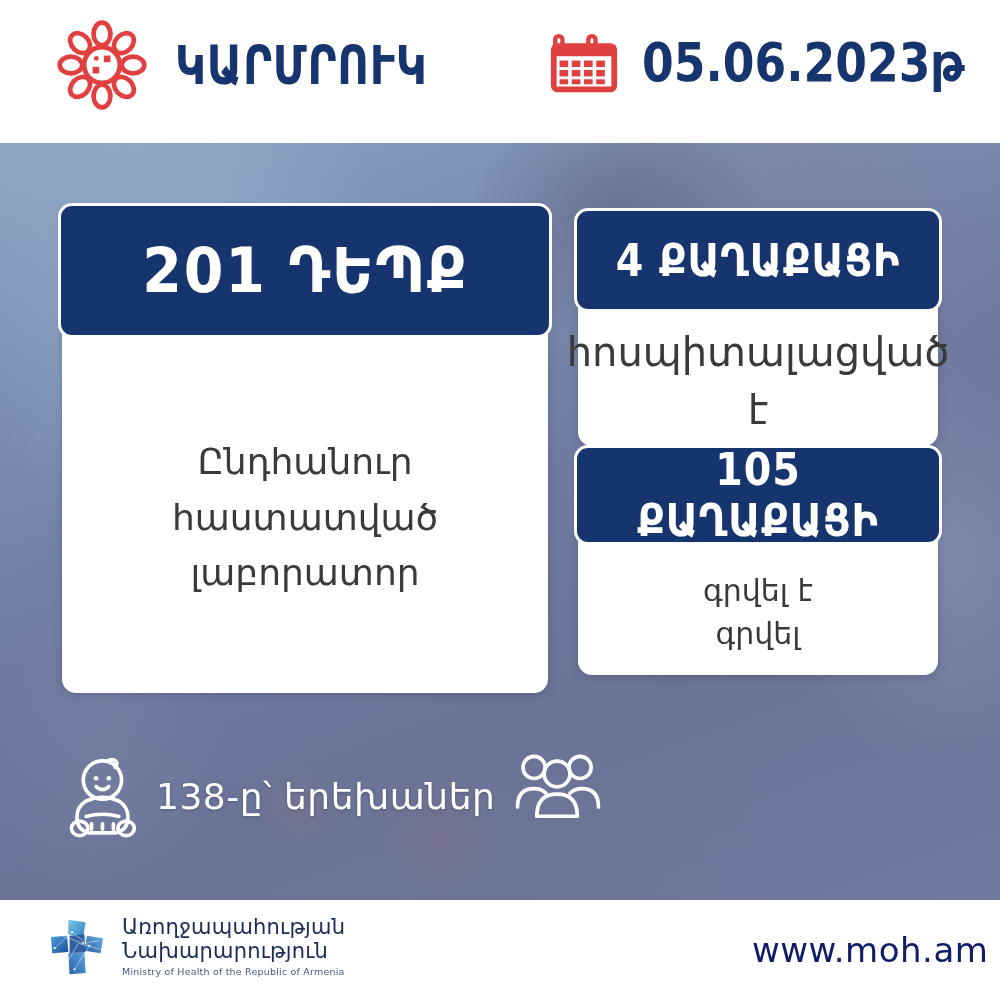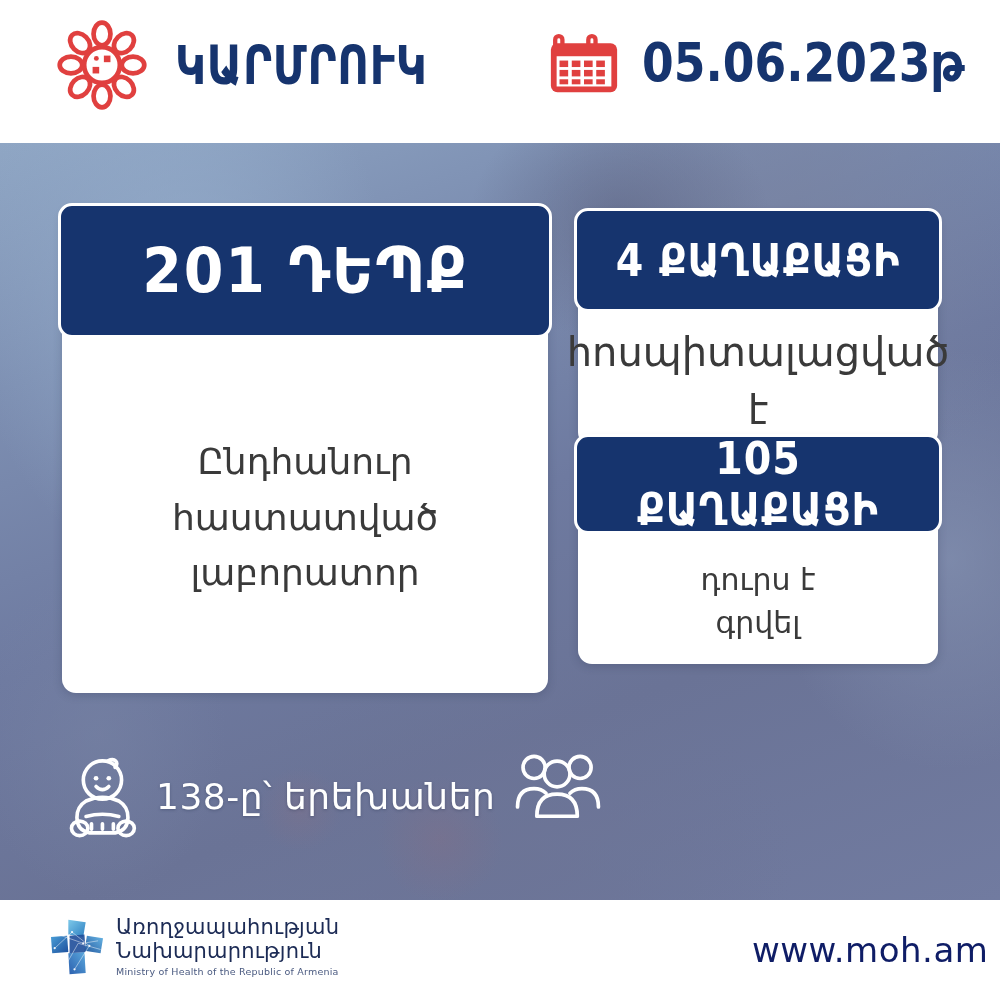--- a/index.html
+++ b/index.html
@@ -108,21 +108,21 @@
     position:absolute;left:-4px;top:-4px;width:368px;height:104px;
     font-size:44px;letter-spacing:1px;
   }
   #card-hosp .card-head span{transform:scaleX(0.9);display:inline-block;}
   #card-hosp .card-body{
     position:absolute;left:0;top:104px;width:360px;height:130px;
     font-size:40px;line-height:1.45;padding:0 16px;
   }
 
   
-  #card-disch{left:578px;top:438px;width:360px;height:226px;}
+  #card-disch{left:578px;top:449px;width:360px;height:226px;}
   #card-disch .card-head{
     position:absolute;left:-4px;top:-4px;width:368px;height:100px;
     font-size:44px;letter-spacing:1px;
   }
   #card-disch .card-head span{transform:scaleX(0.9);display:inline-block;}
   #card-disch .card-body{
     position:absolute;left:0;top:100px;width:360px;height:126px;
     font-size:30px;line-height:1.45;padding:0 16px;
   }
 
@@ -139,21 +139,21 @@
   }
   .stat-icon{width:82px;height:92px;flex:0 0 auto;}
   .stat-icon svg{display:block;}
   #stat-adults .stat-icon{width:92px;height:74px;}
 
   
   .footer-band{
     position:absolute;left:0;top:900px;width:1000px;height:100px;background:#ffffff;
   }
   .moh-logo{
-    position:absolute;left:46px;top:16px;display:flex;align-items:center;gap:8px;
+    position:absolute;left:46px;top:16px;display:flex;align-items:center;gap:14px;
   }
   .moh-mark{width:62px;height:62px;flex:0 0 auto;}
   .moh-mark svg{display:block;}
   .moh-text{display:flex;flex-direction:column;line-height:1.12;}
   .moh-hy{font-size:21px;color:#1c2b55;letter-spacing:0.2px;}
   .moh-en{font-size:9.5px;color:#4a5a80;margin-top:4px;letter-spacing:0.2px;}
   .site-url{
     position:absolute;left:752px;top:30px;
     font-size:34px;color:#0f1d66;letter-spacing:0.5px;
   }
@@ -242,21 +242,21 @@
       </div>
     </div>
   </div>
 
   <div class="card" id="card-disch">
     <div class="card-head">
       <span>105 ՔԱՂԱՔԱՑԻ</span>
     </div>
     <div class="card-body">
       <div>
-        <div>դուրս է</div>
+        <div>գրվել է</div>
         <div>գրվել</div>
       </div>
     </div>
   </div>
 
   <div class="stat" id="stat-children">
     <div class="stat-icon">
       <svg viewBox="0 0 90 100" xmlns="http://www.w3.org/2000/svg">
         <g fill="none" stroke="#ffffff" stroke-width="4" stroke-linecap="round" stroke-linejoin="round">
           <path d="M46 12 C54 8 58 14 54 19"></path>

